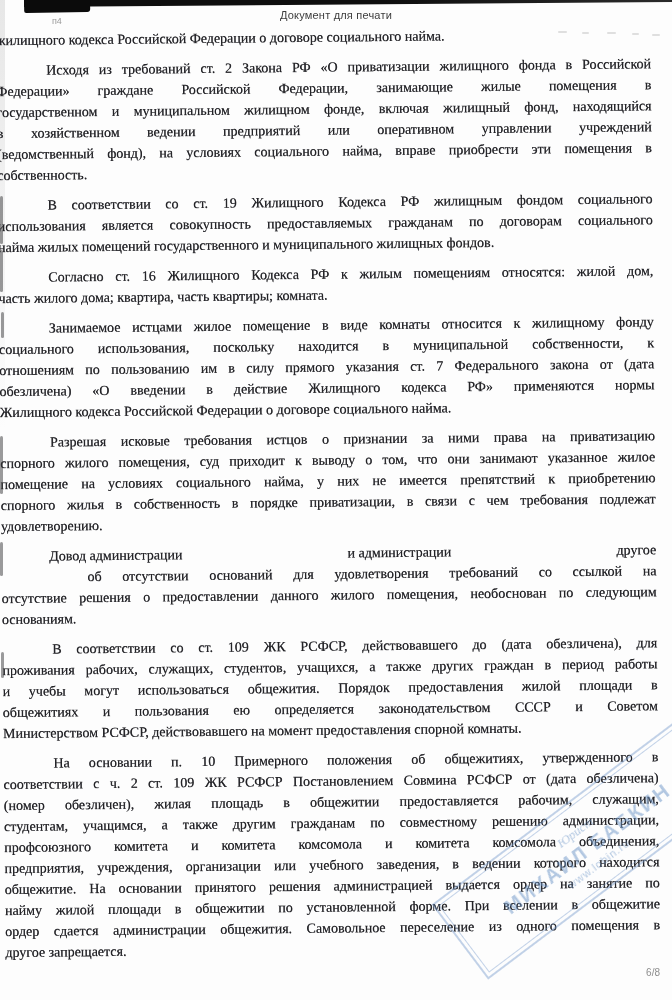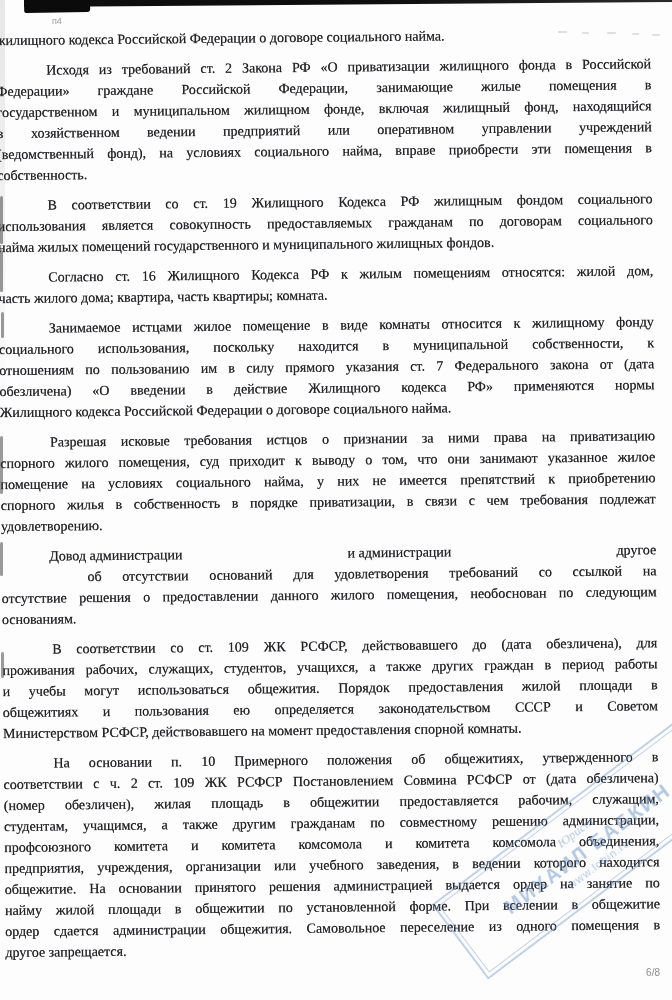--- a/index.html
+++ b/index.html
@@ -77,20 +77,21 @@
 </head>
 <body>
 
 <div class="page">
 
   <div class="scan-bar"></div>
   <div class="scan-bar-blob"></div>
   <div class="left-shade"></div>
 
   <div class="corner-mark">п4</div>
+  <div class="print-header">Документ для печати</div>
 
   <div class="doc" id="doc">
       <div class="block">
         <div class="line last">жилищного кодекса Российской Федерации о договоре социального найма.</div>
       </div>
       <div class="block">
         <div class="line" style="text-indent: 50px;">Исходя из требований ст. 2 Закона РФ «О приватизации жилищного фонда в Российской</div>
         <div class="line">Федерации» граждане Российской Федерации, занимающие жилые помещения в</div>
         <div class="line">государственном и муниципальном жилищном фонде, включая жилищный фонд, находящийся</div>
         <div class="line">в хозяйственном ведении предприятий или оперативном управлении учреждений</div>

